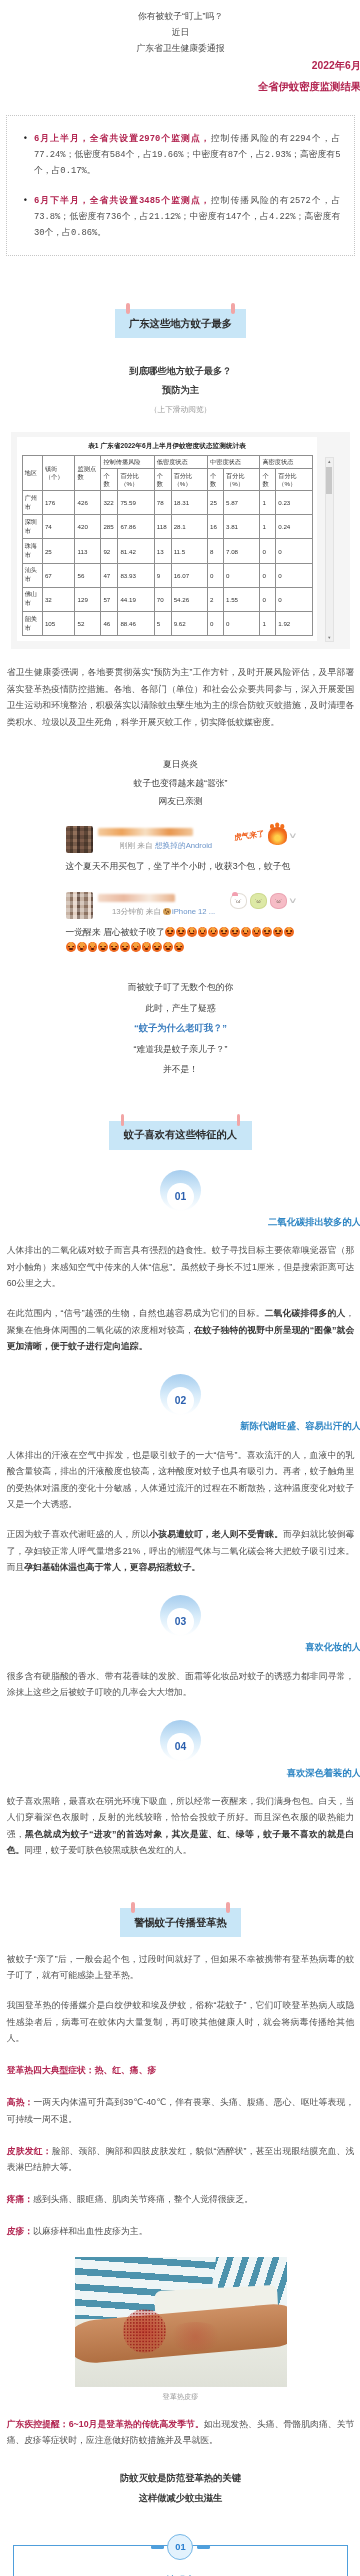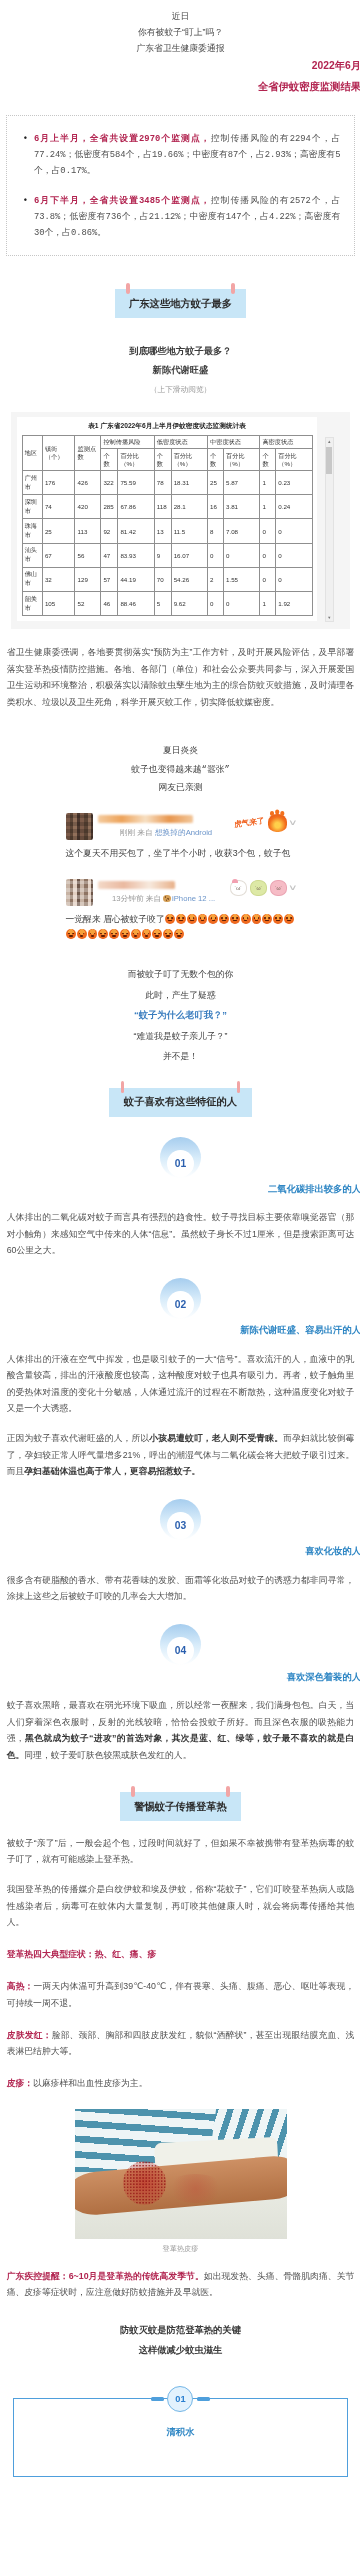--- a/index.html
+++ b/index.html
@@ -16,21 +16,21 @@
   .introline{font-size:8.8px;line-height:16px;color:#4a4a4a;}
   .intro-hi{font-size:10.3px;line-height:20.6px;font-weight:700;color:#B22450;text-align:right;}
 
   
   .statsbox{margin:17.5px 6.2px 0;border:1px dotted #c6c6c6;padding:7.2px 13.4px 1px;}
   .statline{position:relative;padding-left:13.4px;margin:8.2px 0 13.4px;font-size:8.8px;line-height:16px;text-align:justify;font-family:Liberation Mono, monospace;}
   .statline::before{content:"•";position:absolute;left:2.1px;top:0;color:#222;font-weight:700;}
 
   
   .bannerwrap{text-align:center;}
-  .banner{display:inline-block;position:relative;background:#C8E6F7;padding:7.7px 14.4px;font-size:10.3px;font-weight:700;color:#2c2c2c;}
+  .banner{display:inline-block;position:relative;background:#C8E6F7;padding:7.7px 14.4px;font-size:10.3px;font-weight:700;color:#2c2c2c;margin-top:20px;}
   .pin{position:absolute;top:-6.2px;width:3.6px;height:11.3px;border-radius:2.1px;background:#F2A5A5;}
   .pin.l{left:11.3px;} .pin.r{right:11.3px;}
 
   .whereline{font-size:9.3px;line-height:18.5px;font-weight:700;color:#3c3c3c;}
   .hint{font-size:7.7px;color:#9a9a9a;margin-top:5.2px;}
 
   
   .tablezone{position:relative;margin:17.5px 11.3px 0;background:#f5f5f5;padding:5.2px 33px 7.2px 6.2px;}
   .twrap{background:#ffffff;padding:3.1px 4.1px 5.2px;}
   .ttitle{text-align:center;font-size:6.7px;font-weight:700;color:#222;margin:2.1px 0 3.1px;}
@@ -108,22 +108,22 @@
   .boxbadge .circ{width:24px;height:24px;border-radius:50%;background:#e3f2fd;border:1px solid #74b6e6;display:flex;align-items:center;justify-content:center;font-size:9.3px;font-weight:700;color:#2a7fd0;}
   .boxtitle{text-align:center;font-size:9.3px;font-weight:700;color:#2E86C4;margin:3.1px 0 17.5px;}
 </style>
 </head>
 <body>
 
 <div class="page">
 
   <div class="centerblock" style="padding-top:8.2px;">
     <div>
+        <div class="introline">你有被蚊子“盯上”吗？</div>
         <div class="introline">近日</div>
-        <div class="introline">你有被蚊子“盯上”吗？</div>
         <div class="introline">广东省卫生健康委通报</div>
       </div>
     <div>
         <div class="intro-hi">2022年6月</div>
         <div class="intro-hi">全省伊蚊密度监测结果</div>
       </div>
   </div>
 
   <div class="statsbox">
     <div>
@@ -136,21 +136,21 @@
     <div class="banner">
       <span class="pin l"></span>
       <span class="pin r"></span>
       <span>广东这些地方蚊子最多</span>
     </div>
   </div>
 
   <div class="centerblock" style="margin-top:24px;">
     <div>
         <div class="whereline">到底哪些地方蚊子最多？</div>
-        <div class="whereline">新陈代谢旺盛</div>
+        <div class="whereline">预防为主</div>
       </div>
     <div class="hint">（上下滑动阅览）</div>
   </div>
 
   <div class="tablezone">
     <div class="twrap">
       <div class="ttitle">表1 广东省2022年6月上半月伊蚊密度状态监测统计表</div>
       <table class="mos" id="mtable">
           <thead>
             <tr>
@@ -257,21 +257,21 @@
     </div>
     <div class="tscroll">
       <div class="tarrow up">▲</div>
       <div class="tthumb"></div>
       <div class="tarrow down">▼</div>
     </div>
   </div>
 
   <p class="para" style="margin-top:15.5px;">省卫生健康委强调，各地要贯彻落实“预防为主”工作方针，及时开展风险评估，及早部署落实登革热疫情防控措施。各地、各部门（单位）和社会公众要共同参与，深入开展爱国卫生运动和环境整治，积极落实以清除蚊虫孳生地为主的综合防蚊灭蚊措施，及时清理各类积水、垃圾以及卫生死角，科学开展灭蚊工作，切实降低蚊媒密度。</p>
 
-  <div class="centerblock" style="margin-top:32px;font-family:Liberation Mono, monospace;">
+  <div class="centerblock" style="margin-top:25px;">
     <div>
         <div class="midline">夏日炎炎</div>
         <div class="midline">蚊子也变得越来越“嚣张”</div>
         <div class="midline">网友已亲测</div>
       </div>
   </div>
 
   <div class="wcard">
     <div class="whead">
       <div class="avatar av1"></div>
@@ -329,20 +329,21 @@
     </div>
   </div>
 
   <section>
     <div class="sec-badge">
         <span class="inner">01</span>
       </div>
     <h3 class="sec-title">二氧化碳排出较多的人</h3>
     <div>
         <div class="para"><span>人体排出的二氧化碳对蚊子而言具有强烈的趋食性。蚊子寻找目标主要依靠嗅觉器官（那对小触角）来感知空气中传来的人体“信息”。虽然蚊子身长不过1厘米，但是搜索距离可达60公里之大。</span></div>
+        <div class="para"><span>在此范围内，“信号”越强的生物，自然也越容易成为它们的目标。</span><span class="bd">二氧化碳排得多的人</span><span>，聚集在他身体周围的二氧化碳的浓度相对较高，</span><span class="bd">在蚊子独特的视野中所呈现的“图像”就会更加清晰，便于蚊子进行定向追踪。</span></div>
       </div>
   </section>
 
   <section>
     <div class="sec-badge">
         <span class="inner">02</span>
       </div>
     <h3 class="sec-title">新陈代谢旺盛、容易出汗的人</h3>
     <div>
         <div class="para"><span>人体排出的汗液在空气中挥发，也是吸引蚊子的一大“信号”。喜欢流汗的人，血液中的乳酸含量较高，排出的汗液酸度也较高，这种酸度对蚊子也具有吸引力。再者，蚊子触角里的受热体对温度的变化十分敏感，人体通过流汗的过程在不断散热，这种温度变化对蚊子又是一个大诱惑。</span></div>
@@ -382,20 +383,21 @@
     <div style="display:block;margin-top:7.2px;">
         <div class="para"><span>被蚊子“亲了”后，一般会起个包，过段时间就好了，但如果不幸被携带有登革热病毒的蚊子叮了，就有可能感染上登革热。</span></div>
         <div class="para"><span>我国登革热的传播媒介是白纹伊蚊和埃及伊蚊，俗称“花蚊子”，它们叮咬登革热病人或隐性感染者后，病毒可在蚊体内大量复制，再叮咬其他健康人时，就会将病毒传播给其他人。</span></div>
       </div>
     <div style="display:block;margin-top:6.2px;">
         <div class="symline"><span class="bd rd">登革热四大典型症状：热、红、痛、疹</span></div>
       </div>
     <div>
         <div class="symline"><span class="bd rd">高热：</span><span>一两天内体温可升高到39℃-40℃，伴有畏寒、头痛、腹痛、恶心、呕吐等表现，可持续一周不退。</span></div>
         <div class="symline"><span class="bd rd">皮肤发红：</span><span>脸部、颈部、胸部和四肢皮肤发红，貌似“酒醉状”，甚至出现眼结膜充血、浅表淋巴结肿大等。</span></div>
+        <div class="symline"><span class="bd rd">疼痛：</span><span>感到头痛、眼眶痛、肌肉关节疼痛，整个人觉得很疲乏。</span></div>
         <div class="symline"><span class="bd rd">皮疹：</span><span>以麻疹样和出血性皮疹为主。</span></div>
       </div>
 
     <div class="photo">
       <div class="stripes"></div>
       <div class="stripes2"></div>
       <div class="pillow"></div>
       <div class="sheet"></div>
       <div class="leg"></div>
       <div class="rash"></div>

